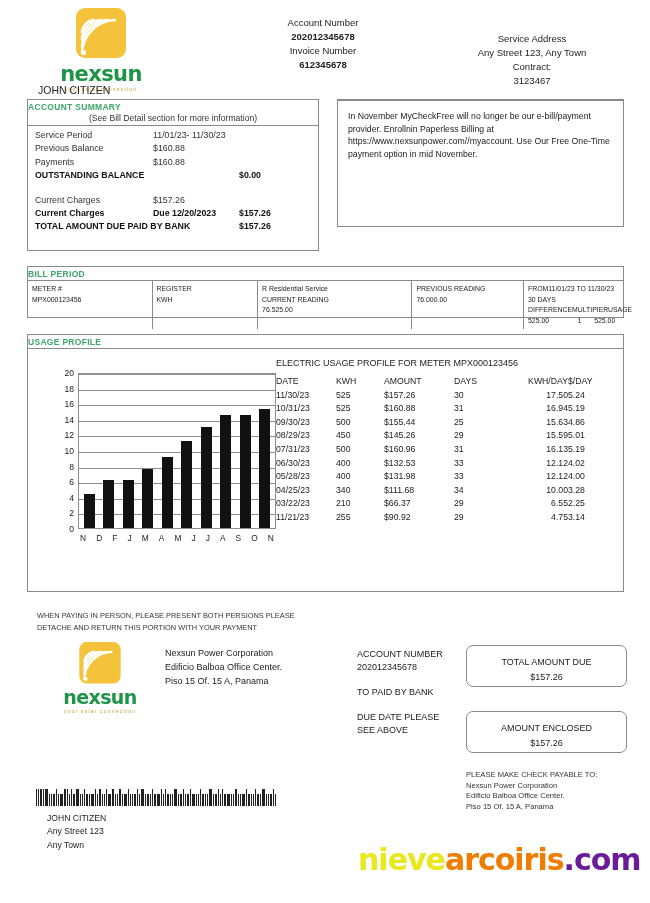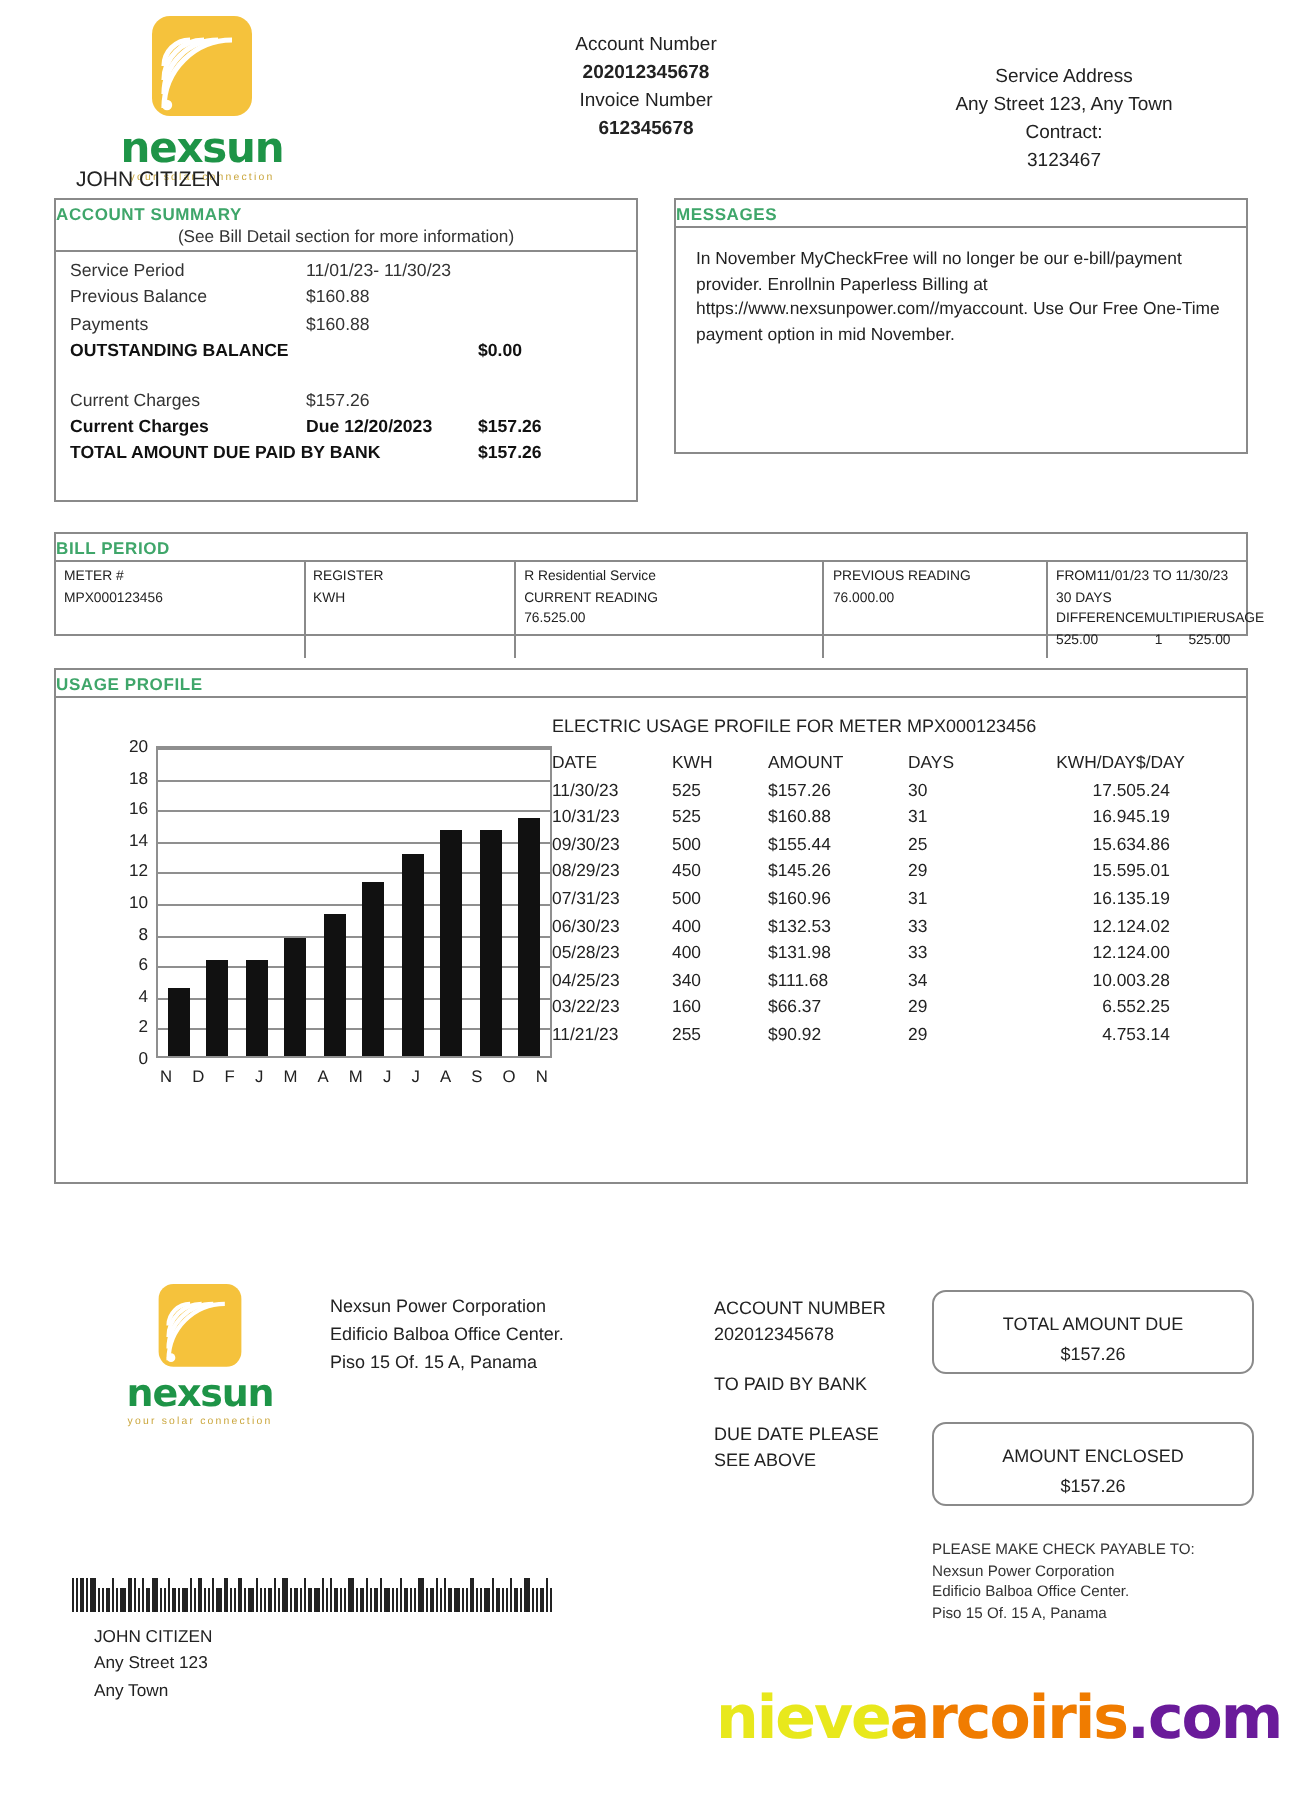--- a/index.html
+++ b/index.html
@@ -183,21 +183,20 @@
         <span class="val2">$157.26</span>
       </div>
       <div class="sum-row bold">
         <span class="lbl" style="width:204px">TOTAL AMOUNT DUE PAID BY BANK</span>
         <span class="val2">$157.26</span>
       </div>
     </div>
   </div>
 
   <div class="box" id="messages">
-    <div class="box-title">MESSAGES</div>
     <div class="rule"></div>
     <div class="msg-body">In November MyCheckFree will no longer be our e-bill/payment provider. Enrollnin Paperless Billing at https://www.nexsunpower.com//myaccount. Use Our Free One-Time payment option in mid November.</div>
   </div>
 
   <div class="box" id="bill-period">
     <div class="box-title">BILL PERIOD</div>
     <div class="rule"></div>
     <div class="bp-grid">
       <div class="bp-cell bp-c1">
         <div>METER #</div>
@@ -363,39 +362,43 @@
             <div class="utr">
               <span class="c c-date">04/25/23</span>
               <span class="c c-kwh">340</span>
               <span class="c c-amt">$111.68</span>
               <span class="c c-days">34</span>
               <span class="c c-kpd">10.00</span>
               <span class="c c-dpd">3.28</span>
             </div>
             <div class="utr">
               <span class="c c-date">03/22/23</span>
-              <span class="c c-kwh">160</span>
+              <span class="c c-kwh">210</span>
               <span class="c c-amt">$66.37</span>
               <span class="c c-days">29</span>
               <span class="c c-kpd">6.55</span>
               <span class="c c-dpd">2.25</span>
             </div>
             <div class="utr">
               <span class="c c-date">11/21/23</span>
               <span class="c c-kwh">255</span>
               <span class="c c-amt">$90.92</span>
               <span class="c c-days">29</span>
               <span class="c c-kpd">4.75</span>
               <span class="c c-dpd">3.14</span>
             </div>
           </div>
       </div>
     </div>
   </div>
 
+  <div class="stub-note">
+    <div>WHEN PAYING IN PERSON, PLEASE PRESENT BOTH PERSIONS PLEASE</div>
+    <div>DETACHE AND RETURN THIS PORTION WITH YOUR PAYMENT</div>
+  </div>
 
   <div class="stub-logo">
     <svg class="logo-mark" viewBox="0 0 62 58">
       <rect x="6" y="0" width="50" height="50" rx="9" fill="#f5c23c"></rect>
       <g fill="none" stroke="#ffffff" stroke-width="2.6">
         <path d="M12 46 A34 34 0 0 1 46 12"></path>
         <path d="M12 39 A27 27 0 0 1 39 12"></path>
         <path d="M12 32 A20 20 0 0 1 32 12"></path>
         <path d="M12 25 A13 13 0 0 1 25 12"></path>
       </g>

